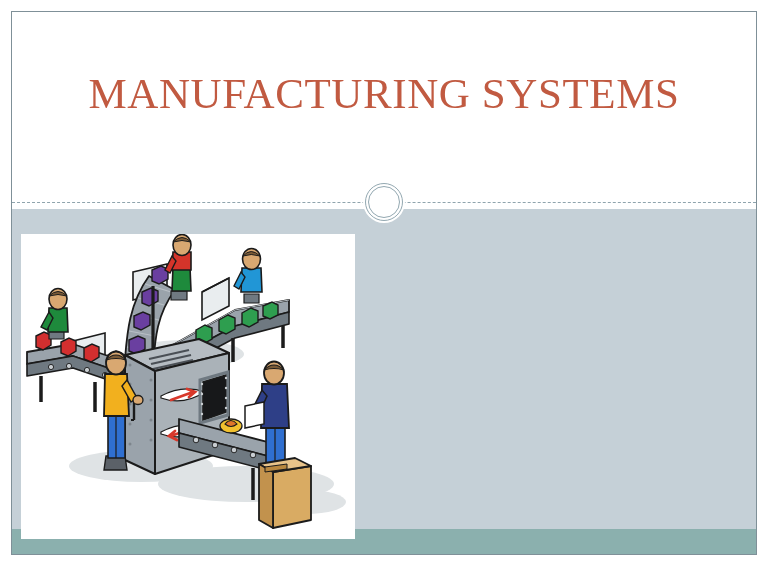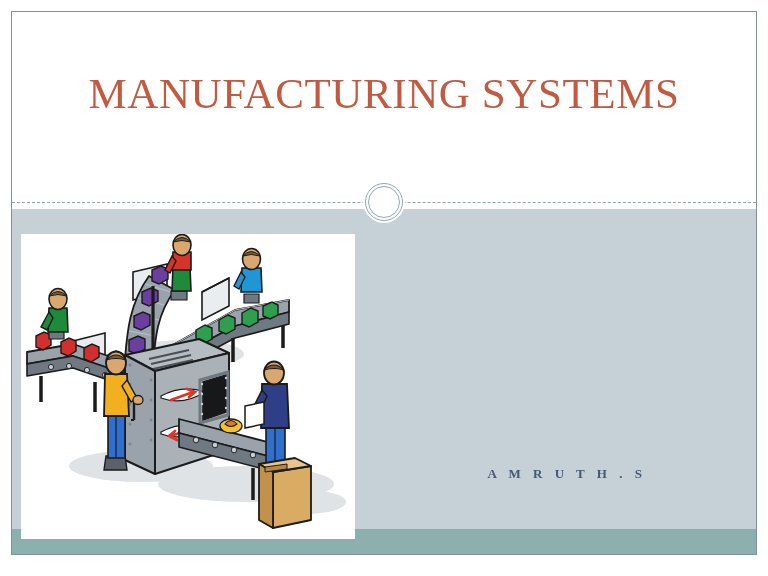--- a/index.html
+++ b/index.html
@@ -158,21 +158,20 @@
 
     <div class="divider-line"></div>
     <div class="divider-ornament">
       <div class="ring-outer"></div>
       <div class="ring-inner"></div>
     </div>
 
     <div class="body-band">
 
       <div class="subtitle-block">
-        <span class="subtitle-line">A M R U T H . S</span>
       </div>
     </div>
 
     <div class="footer-band"></div>
 
     <div class="picture-card">
       <svg width="334" height="305" viewBox="0 0 334 305" xmlns="http://www.w3.org/2000/svg">
 
         <g fill="#dfe3e5">
           <ellipse cx="120" cy="232" rx="72" ry="16"></ellipse>

